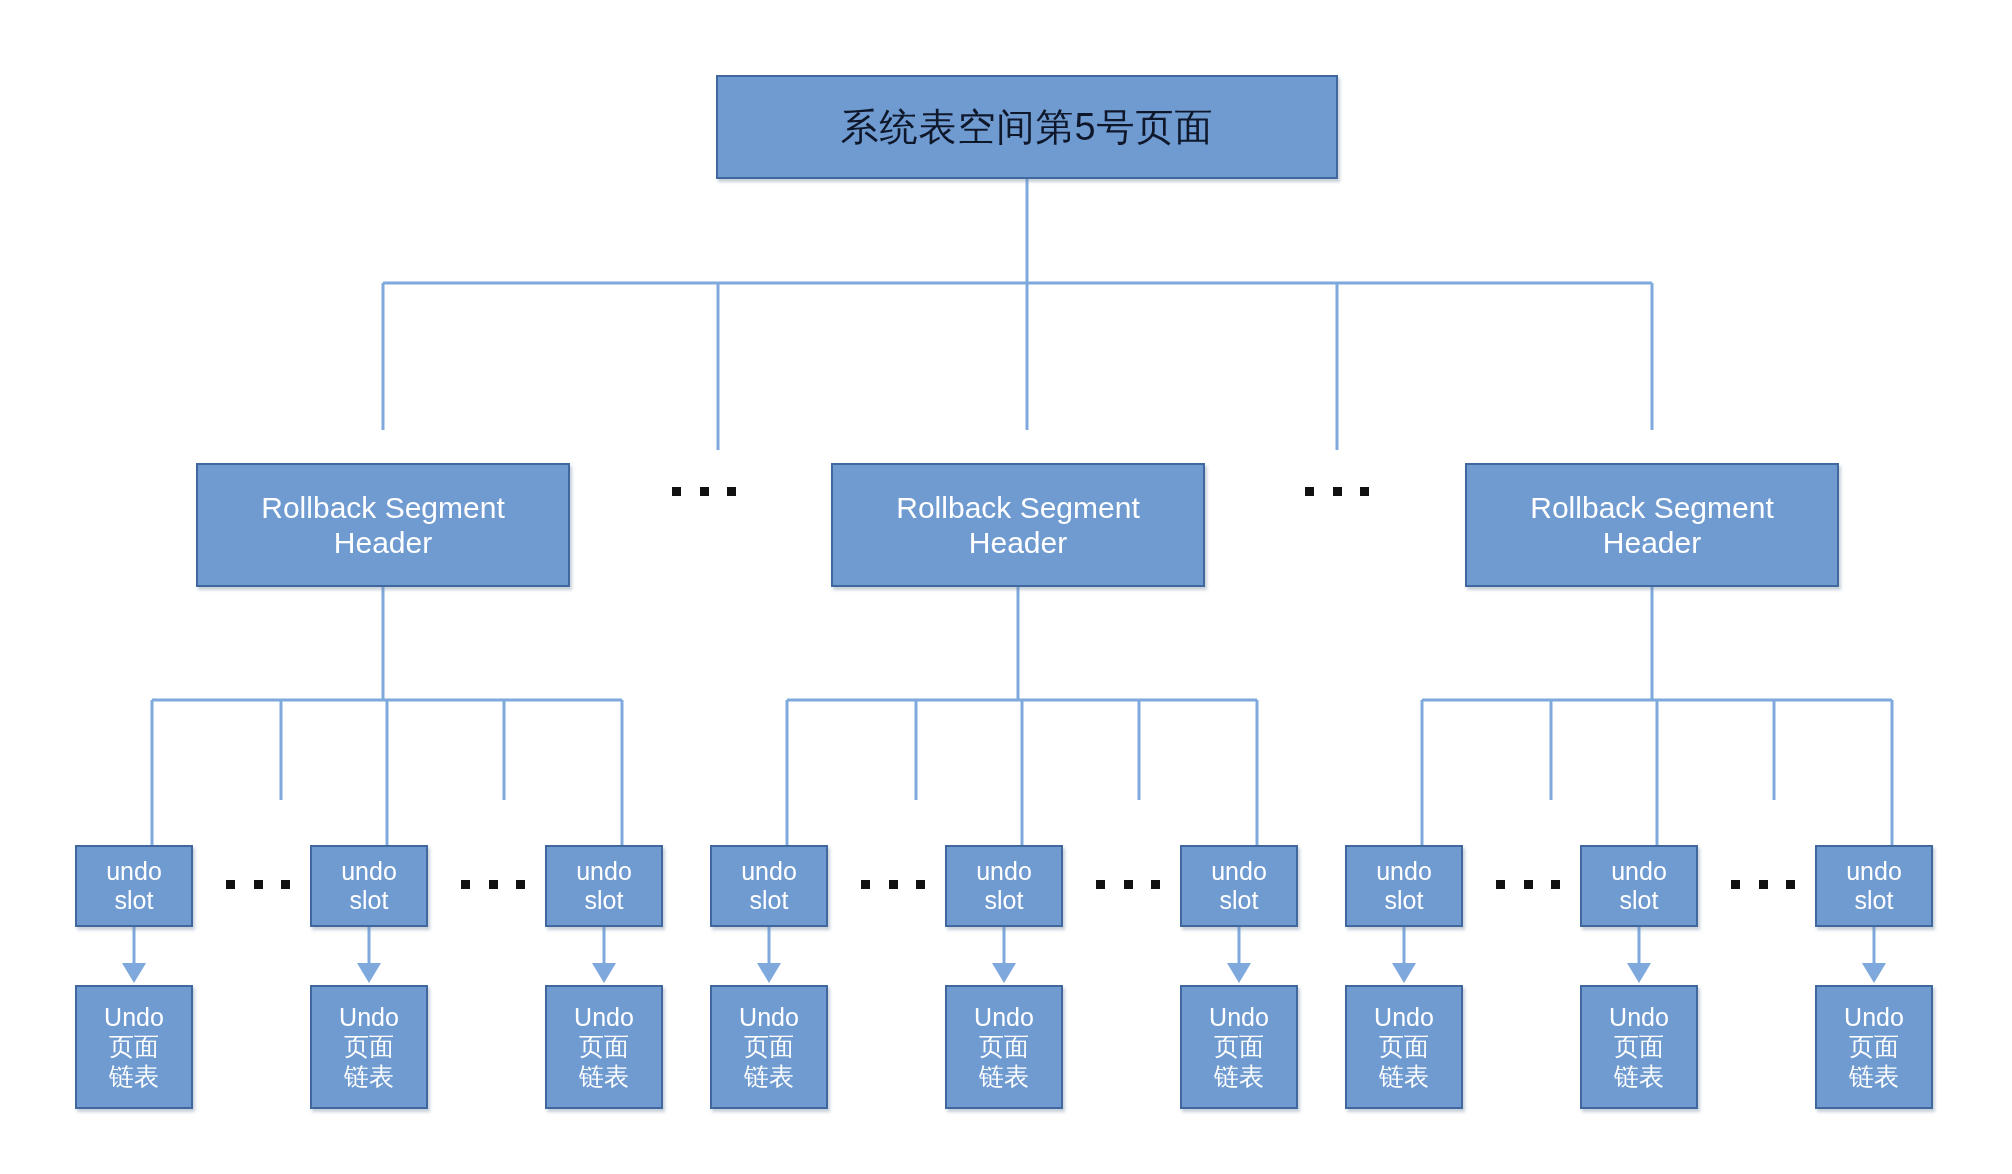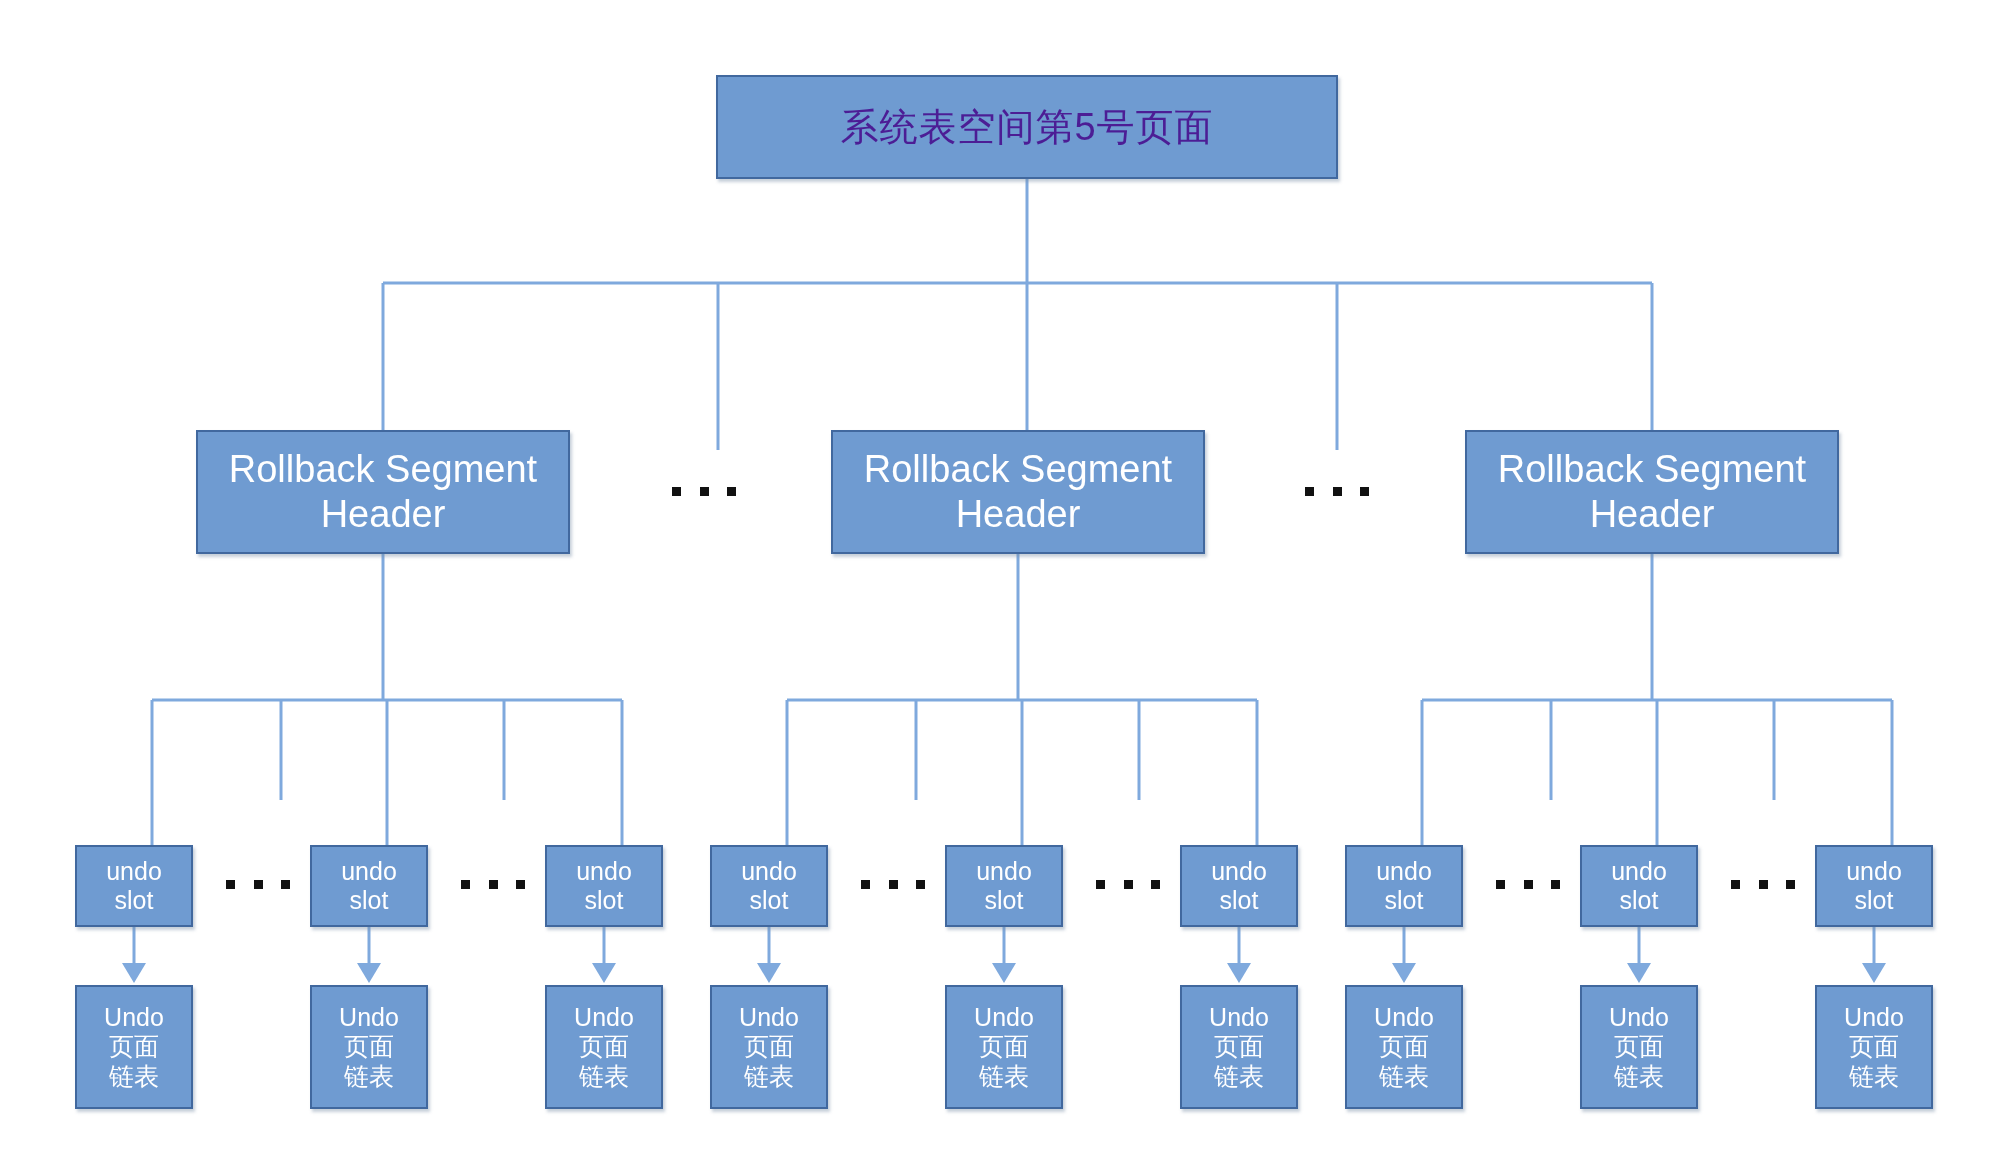--- a/index.html
+++ b/index.html
@@ -7,21 +7,21 @@
        font-family:"Liberation Sans","DejaVu Sans",sans-serif;}
   #stage{position:relative;width:2012px;height:1174px;background:#fff;}
   svg#wires{position:absolute;left:0;top:0;width:2012px;height:1174px;}
   .node{position:absolute;box-sizing:border-box;display:flex;
         align-items:center;justify-content:center;text-align:center;
         color:#ffffff;line-height:1.18;
         background:#6f9bd1;border:2px solid #41689e;
         box-shadow:2px 3px 3px rgba(120,140,165,.42);
         white-space:pre-line;}
   .node.root{font-size:38px;letter-spacing:1px;}
-  .node.rsh{font-size:38px;}
+  .node.rsh{font-size:30px;margin-top:33px;}
   .node.slot{font-size:25px;}
   .node.page{font-size:25px;}
   .ellipsis{position:absolute;display:flex;align-items:center;
             justify-content:space-between;color:#1a1a1a;}
   .ellipsis i{display:block;width:9px;height:9px;background:#111;}
 </style>
 </head>
 <body>
 
 <div id="stage">
@@ -73,21 +73,21 @@
         <polygon points="757,963 781,963 769,983" fill="#7fa9dd"></polygon>
         <polygon points="992,963 1016,963 1004,983" fill="#7fa9dd"></polygon>
         <polygon points="1227,963 1251,963 1239,983" fill="#7fa9dd"></polygon>
         <polygon points="1392,963 1416,963 1404,983" fill="#7fa9dd"></polygon>
         <polygon points="1627,963 1651,963 1639,983" fill="#7fa9dd"></polygon>
         <polygon points="1862,963 1886,963 1874,983" fill="#7fa9dd"></polygon>
       </g>
   </svg>
 
   <div id="nodes">
-      <div class="node root" style="left: 716px; top: 75px; width: 622px; height: 104px; background: rgb(111, 155, 209); border-color: rgb(65, 104, 158); color: #4c1d95;">系统表空间第5号页面</div>
+      <div class="node root" style="left: 716px; top: 75px; width: 622px; height: 104px; background: rgb(111, 155, 209); border-color: rgb(65, 104, 158); color: #0f172a;">系统表空间第5号页面</div>
       <div class="node rsh" style="left: 196px; top: 430px; width: 374px; height: 124px; background: rgb(111, 155, 209); border-color: rgb(65, 104, 158); color: rgb(255, 255, 255);">Rollback Segment
 Header</div>
       <div class="node rsh" style="left: 831px; top: 430px; width: 374px; height: 124px; background: rgb(111, 155, 209); border-color: rgb(65, 104, 158); color: rgb(255, 255, 255);">Rollback Segment
 Header</div>
       <div class="node rsh" style="left: 1465px; top: 430px; width: 374px; height: 124px; background: rgb(111, 155, 209); border-color: rgb(65, 104, 158); color: rgb(255, 255, 255);">Rollback Segment
 Header</div>
       <div class="ellipsis" title="..." style="left: 672px; top: 485px; width: 64px; height: 12px;">
         <i style="background: rgb(17, 17, 17);"></i>
         <i style="background: rgb(17, 17, 17);"></i>
         <i style="background: rgb(17, 17, 17);"></i>

